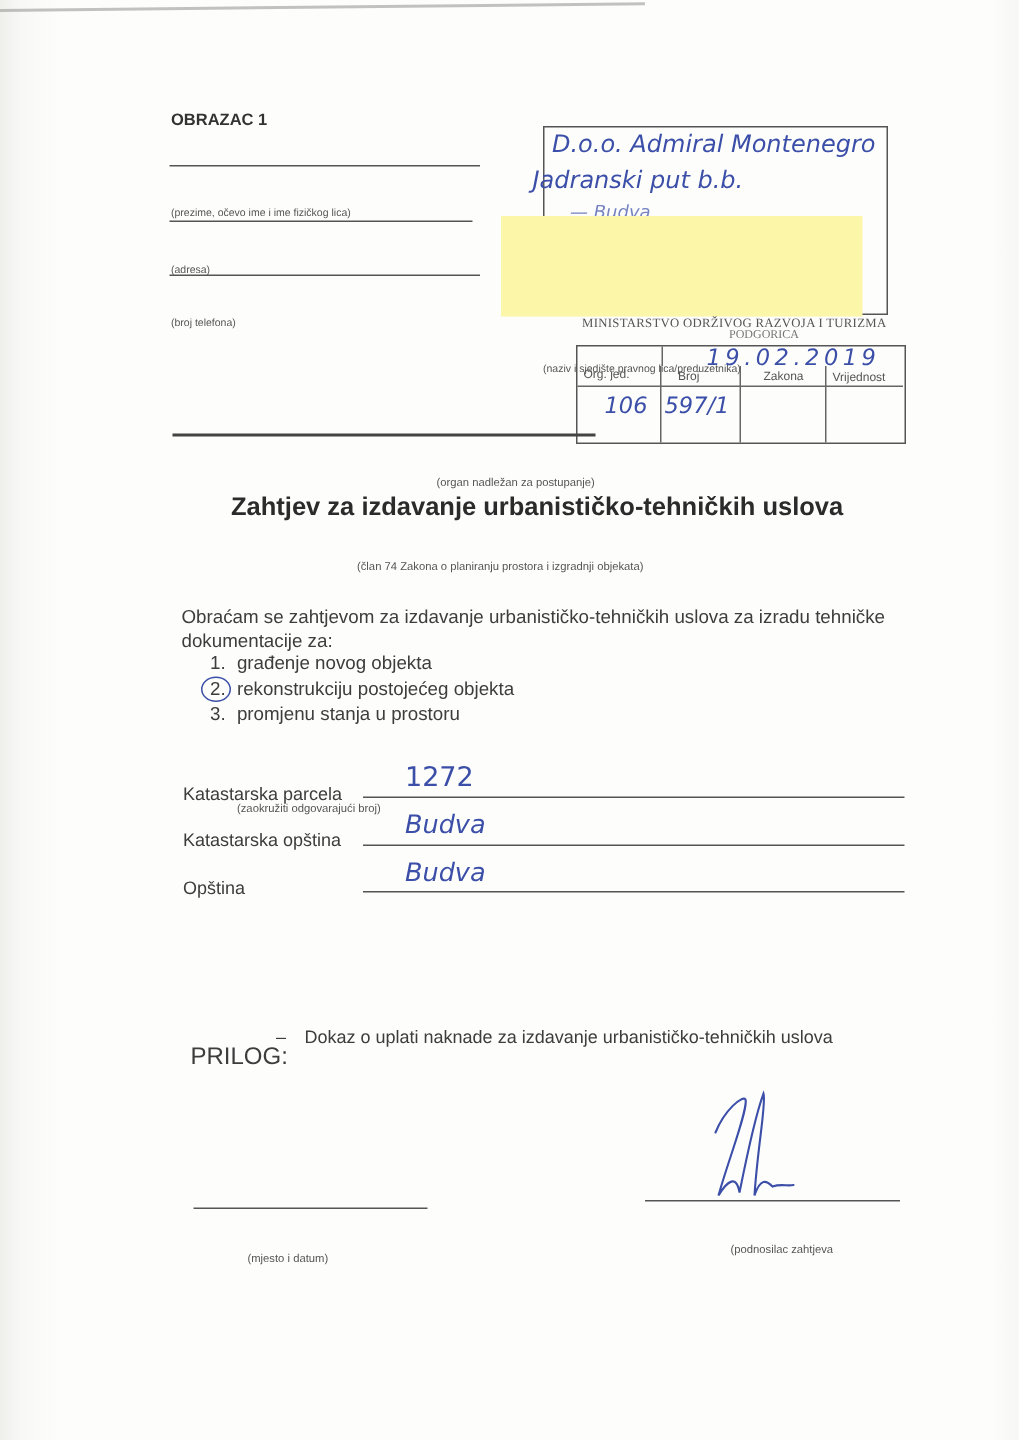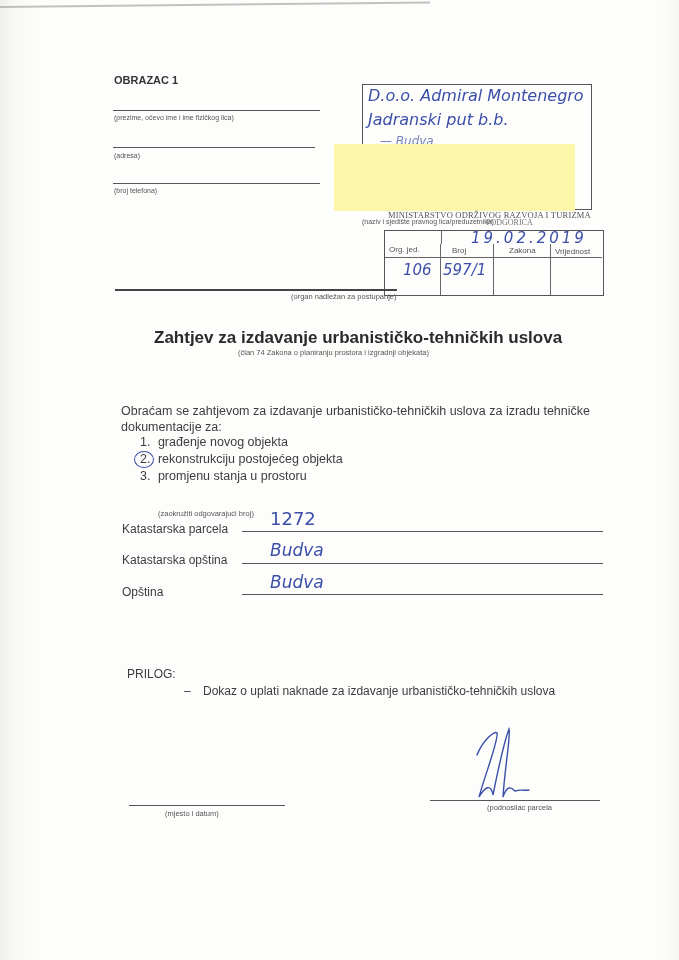--- a/index.html
+++ b/index.html
@@ -4,21 +4,21 @@
   <style>
     * { box-sizing: border-box; margin: 0; padding: 0; }
     html, body { width: 679px; height: 960px; background: #fcfcfb; overflow: hidden; }
     body { position: relative; font-family: "Liberation Sans", sans-serif; color: #3a3a3a; }
     .abs { position: absolute; }
     .page-shadow { left: 0; top: 0; width: 679px; height: 960px;
       background: linear-gradient(90deg, #efefec 0px, #f8f8f6 14px, #fdfdfc 40px, #fdfdfc 660px, #f6f6f4 679px); }
     .top-edge { left: 0; top: 6px; width: 430px; height: 2px; background: #9a9a98; transform: rotate(-0.6deg); transform-origin: left; opacity: .6; }
     .hand { font-family: "DejaVu Sans", sans-serif; font-style: italic; color: #3c4fa8; text-align: right; }
     .rule { height: 1px; background: #555; }
-    .small { font-size: 7px; color: #555; }
+    .small { font-size: 7px; color: #555; margin-top: 25px; }
     .title { font-weight: bold; font-size: 17px; color: #2b2b2b; }
     .body-text { font-size: 12.5px; color: #3d3d3d; }
   </style>
 </head>
 <body>
 
 <div class="abs page-shadow"></div>
 <div class="abs top-edge"></div>
 
 <div class="abs" style="left:114px; top:74px; font-size:11px; font-weight:bold; color:#333;">OBRAZAC 1</div>
@@ -27,21 +27,21 @@
 <div class="abs small" style="left:114px; top:114px;">(prezime, očevo ime i ime fizičkog lica)</div>
 
 <div class="abs rule" style="left:113px; top:147px; width:202px;"></div>
 <div class="abs small" style="left:114px; top:152px;">(adresa)</div>
 
 <div class="abs rule" style="left:113px; top:183px; width:207px;"></div>
 <div class="abs small" style="left:114px; top:187px;">(broj telefona)</div>
 
 <div class="abs" style="left:362px; top:84px; width:230px; height:126px; border:1px solid #555;"></div>
 <div class="abs hand" style="left:368px; top:86px; font-size:16px;">D.o.o. Admiral Montenegro</div>
-<div class="abs hand" style="left:368px; top:110px; font-size:16px;">Jadranski put b.b.</div>
+<div class="abs hand" style="left:355px; top:110px; font-size:16px;">Jadranski put b.b.</div>
 <div class="abs hand" style="left:380px; top:134px; font-size:12px; opacity:.7;">— Budva</div>
 <div class="abs" style="left:334px; top:144px; width:241px; height:67px; background:#fbf6a8;"></div>
 
 <div class="abs" style="left:388px; top:210px; font-size:8.5px; font-family:'Liberation Serif', serif; color:#555; letter-spacing:.2px;">MINISTARSTVO ODRŽIVOG RAZVOJA I TURIZMA</div>
 <div class="abs small" style="left:362px; top:218px; font-size:7px;">(naziv i sjedište pravnog lica/preduzetnika)</div>
 <div class="abs" style="left:486px; top:218px; font-size:8px; font-family:'Liberation Serif', serif; color:#777;">PODGORICA</div>
 
 <div class="abs" style="left:384px; top:230px; width:220px; height:66px; border:1.5px solid #555;">
   <div class="abs" style="left:56px; top:0; width:1px; height:13px; background:#666;"></div>
   <div class="abs hand" style="left:86px; top:-2px; font-size:15px; letter-spacing:3px;">19.02.2019</div>
@@ -91,25 +91,25 @@
 <div class="abs hand" style="left:270px; top:508px; font-size:18px; font-style:normal;">1272</div>
 
 <div class="abs body-text" style="left:122px; top:553px; font-size:12px;">Katastarska opština</div>
 <div class="abs rule" style="left:242px; top:563px; width:361px;"></div>
 <div class="abs hand" style="left:270px; top:540px; font-size:17px;">Budva</div>
 
 <div class="abs body-text" style="left:122px; top:585px; font-size:12px;">Opština</div>
 <div class="abs rule" style="left:242px; top:594px; width:361px;"></div>
 <div class="abs hand" style="left:270px; top:572px; font-size:17px;">Budva</div>
 
-<div class="abs body-text" style="left:127px; top:667px; font-size:12px;">PRILOG:</div>
+<div class="abs body-text" style="left:127px; top:696px; font-size:16px;">PRILOG:</div>
 <div class="abs body-text" style="left:184px; top:684px; font-size:12px;">–</div>
 <div class="abs body-text" style="left:203px; top:684px; font-size:12px;">Dokaz o uplati naknade za izdavanje urbanističko-tehničkih uslova</div>
 
 <div class="abs rule" style="left:129px; top:805px; width:156px;"></div>
 <div class="abs small" style="left:165px; top:809px; font-size:7.5px;">(mjesto i datum)</div>
 
 <div class="abs rule" style="left:430px; top:800px; width:170px;"></div>
-<div class="abs small" style="left:487px; top:803px; font-size:7.5px;">(podnosilac parcela</div>
+<div class="abs small" style="left:487px; top:803px; font-size:7.5px;">(podnosilac zahtjeva</div>
 
 <svg class="abs" style="left:455px; top:725px;" width="80" height="80" viewBox="0 0 80 80">
   <path d="M22 30 C 28 15, 40 5, 42 8 C 44 14, 30 50, 24 72 C 30 62, 36 58, 38 70 C 40 60, 48 20, 54 4 C 56 10, 50 40, 48 72 C 52 60, 56 62, 60 66 C 66 64, 70 66, 74 65" fill="none" stroke="#3c4fa8" stroke-width="1.4" stroke-linecap="round"></path>
 </svg>
 
 </body></html>

